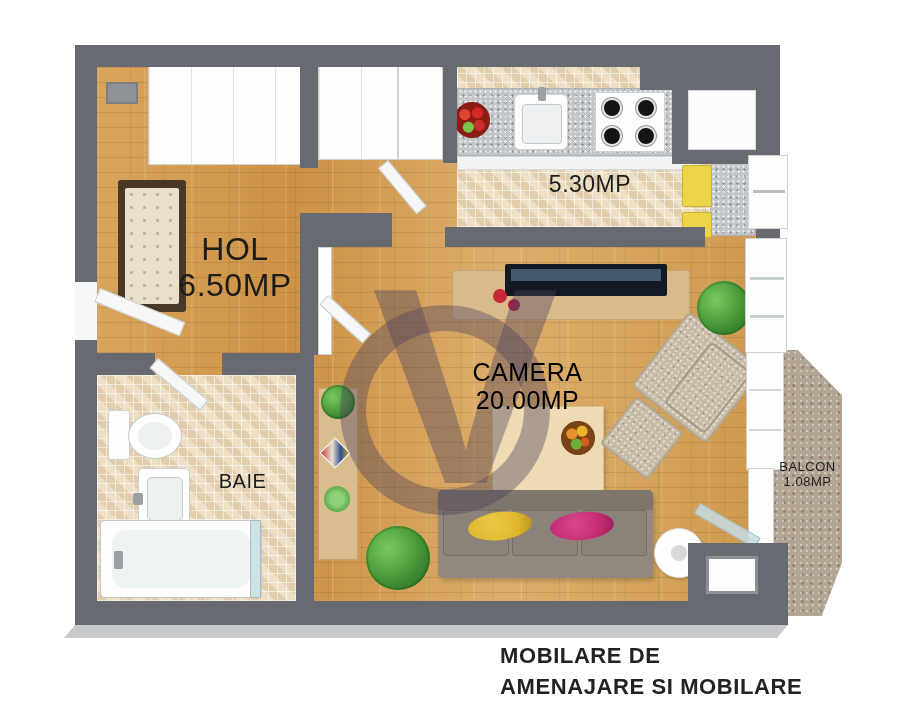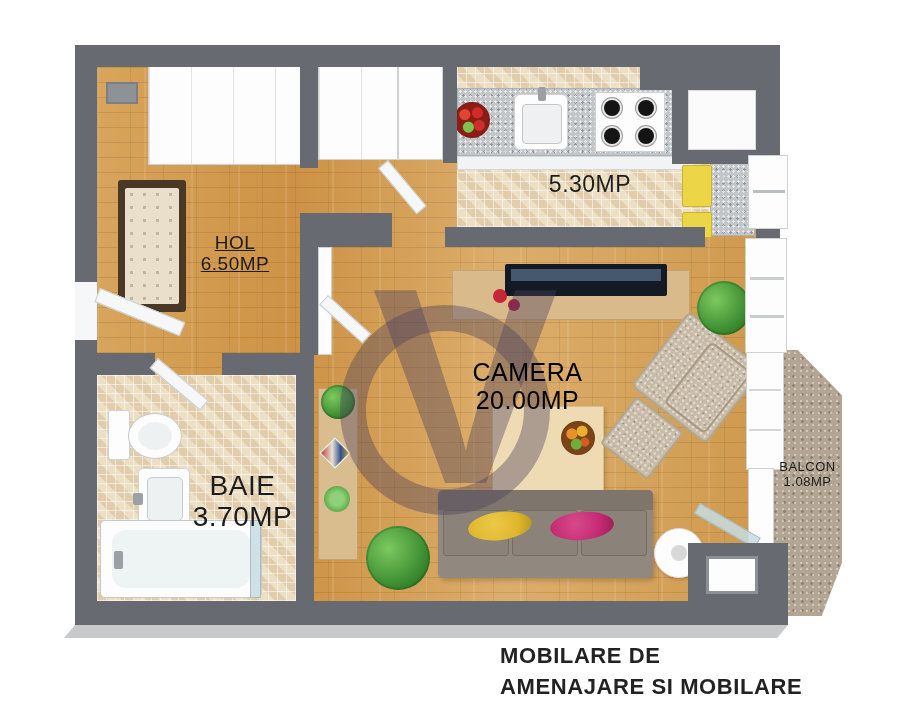--- a/index.html
+++ b/index.html
@@ -184,34 +184,33 @@
   <div class="abs door-leaf" style="left:328px;top:295px;width:58px;height:13px;transform:rotate(42deg);"></div>
   <div class="abs door-leaf" style="left:158px;top:358px;width:66px;height:13px;transform:rotate(40deg);"></div>
 
   <div class="abs bevel" style="left:64px;top:625px;width:724px;height:13px;clip-path:polygon(1.5% 0,100% 0,98.5% 100%,0 100%);"></div>
 
   <div class="abs" style="left:330px;top:250px;width:320px;height:300px;pointer-events:none;">
     <div class="abs" style="left:10px;top:55px;width:158px;height:158px;border:26px solid rgba(74,66,92,.40);border-radius:50%;"></div>
     <div class="abs wm" style="left:42px;top:8px;font-size:280px;line-height:.92;font-weight:700;">V</div>
   </div>
 
-  <div class="abs room-label" style="left:160px;top:232px;width:150px;font-size:19px;text-decoration:underline;">
+  <div class="abs room-label" style="left:160px;top:232px;width:150px;font-size:32px;">
     <div>HOL</div>
     <div>6.50MP</div>
   </div>
   <div class="abs room-label" style="left:495px;top:172px;width:190px;font-size:23px;">
     <div>5.30MP</div>
   </div>
   <div class="abs room-label navy" style="left:440px;top:358px;width:175px;font-size:25px;">
     <div>CAMERA</div>
     <div>20.00MP</div>
   </div>
-  <div class="abs room-label" style="left:175px;top:470px;width:135px;font-size:28px;">
+  <div class="abs room-label" style="left:175px;top:470px;width:135px;font-size:20px;">
     <div>BAIE</div>
-    <div>3.70MP</div>
   </div>
   <div class="abs room-label" style="left:765px;top:460px;width:85px;font-size:13px;">
     <div>BALCON</div>
     <div>1.08MP</div>
   </div>
 
   <div class="abs title" style="left:500px;top:640px;width:390px;">
     <div>MOBILARE DE</div>
     <div>AMENAJARE SI MOBILARE</div>
   </div>

